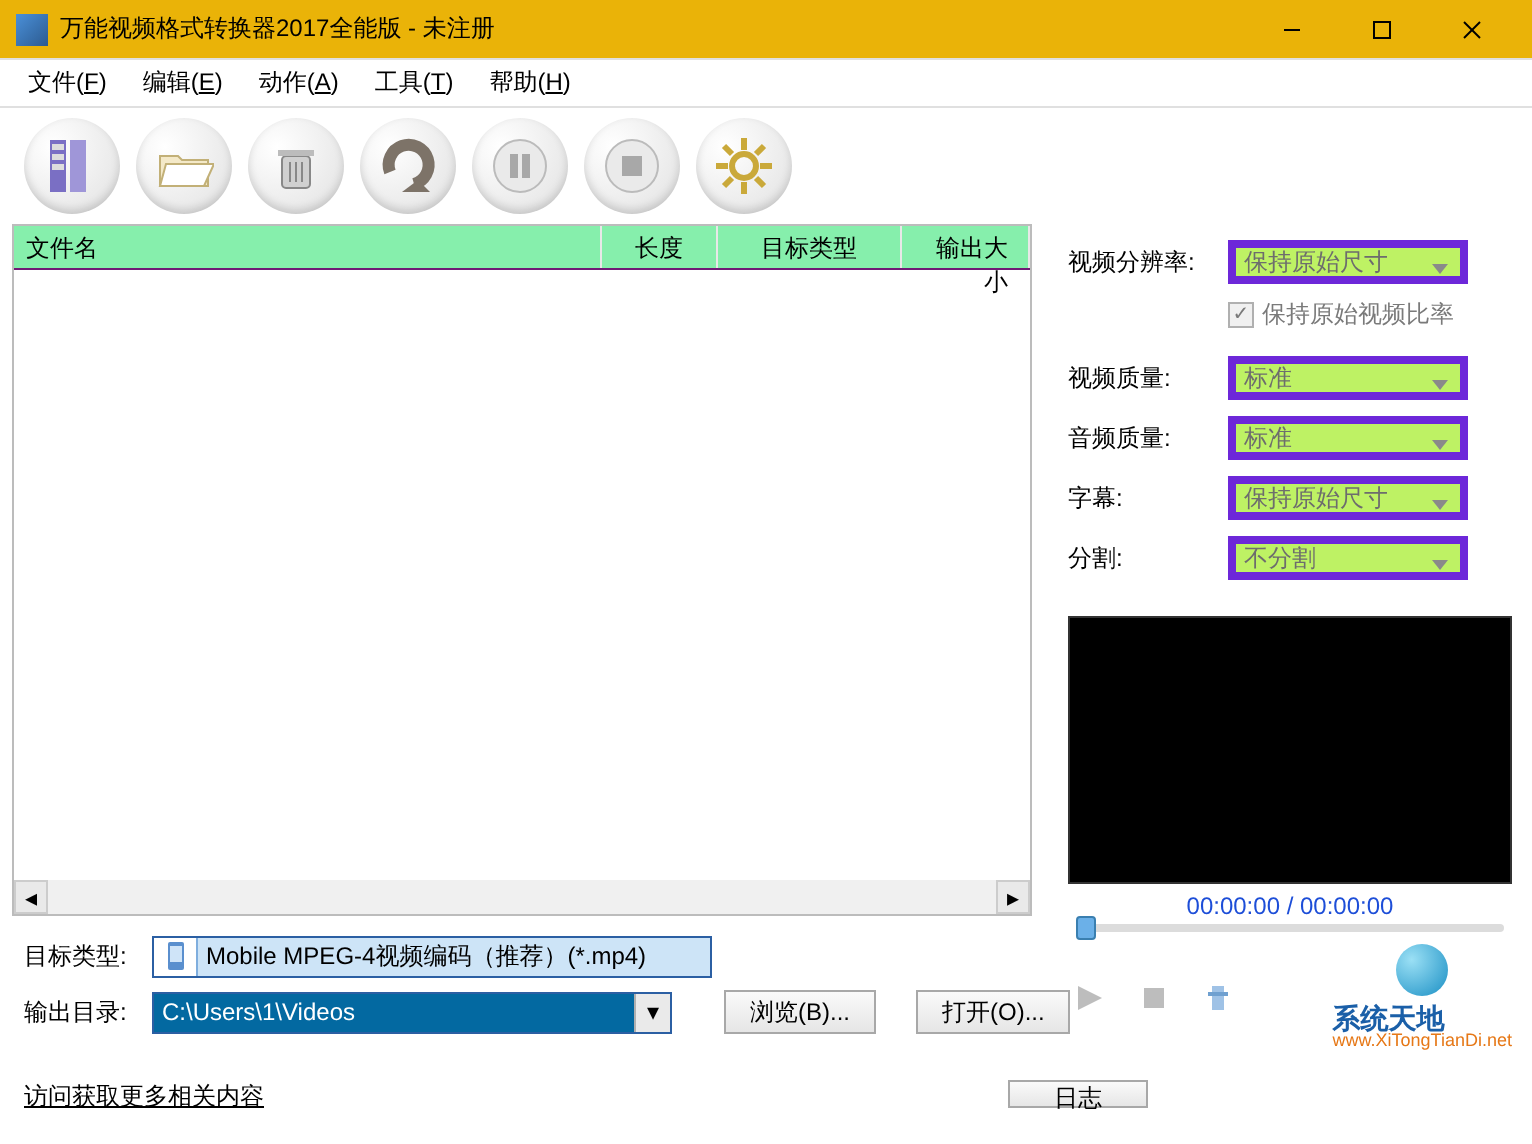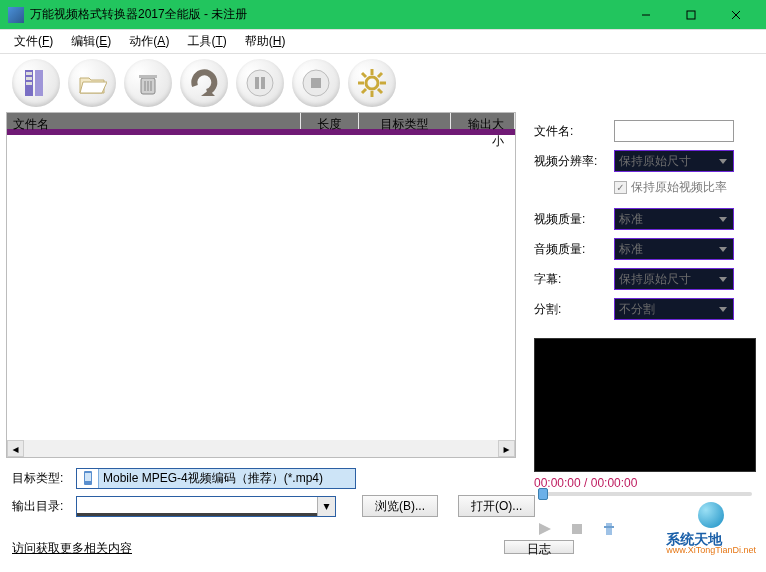--- a/index.html
+++ b/index.html
@@ -1,64 +1,64 @@
 <!DOCTYPE html>
 <html><head>
 <meta charset="utf-8">
 <style>
 * { box-sizing: border-box; margin: 0; padding: 0; font-family: "Microsoft YaHei", "SimSun", Arial, sans-serif; font-size: 12px; }
 body { background: #fff; width: 766px; height: 572px; overflow: hidden; position: relative; }
-.titlebar { height: 30px; display: flex; align-items: center; padding: 0 8px; background: #22c55e; border-bottom: 1px solid #e0e0e0; }
+.titlebar { height: 30px; display: flex; align-items: center; padding: 0 8px; background: #eab308; border-bottom: 1px solid #e0e0e0; }
 .titlebar .app-icon { width: 16px; height: 16px; background: linear-gradient(135deg,#4a90d9,#2c5a8f); margin-right: 6px; }
 .titlebar .title { flex: 1; color: #000; }
 .titlebar .win-btn { width: 45px; height: 28px; display: flex; align-items: center; justify-content: center; color: #333; }
 .menubar { height: 24px; display: flex; align-items: center; padding: 0 6px; gap: 2px; border-bottom: 1px solid #e0e0e0; }
 .menubar .menu-item { padding: 4px 8px; cursor: default; }
 .menubar .menu-item u { text-decoration: underline; }
 .toolbar { height: 58px; padding: 4px 12px; display: flex; align-items: center; gap: 8px; }
 .tool-btn { width: 48px; height: 48px; border-radius: 24px; display:flex; align-items:center; justify-content:center; background: radial-gradient(circle at 30% 30%, #fff, #e0e0e0); box-shadow: inset 0 -2px 4px rgba(0,0,0,0.15); }
 .content-row { display:flex; height: 346px; }
 .left-panel { width: 524px; border:1px solid #bcbcbc; margin-left:6px; position: relative; background:#fff; }
-.list-header { height:22px; display:flex; background:#737373; border-bottom:6px solid #701a75; }
+.list-header { height:22px; display:flex; background:#86efac; border-bottom:1px solid #701a75; }
 .list-header .col { border-right:1px solid #e8e8e8; padding:3px 6px; }
 .col-name { width: 294px; }
 .col-len { width: 58px; text-align:center; }
 .col-type { width: 92px; text-align:center; }
 .col-size { flex:1; text-align:right; padding-right:10px !important; }
 .hscroll { position:absolute; bottom:0; left:0; right:0; height:17px; background:#f0f0f0; display:flex; }
 .hscroll .arrow { width:17px; height:17px; background:#e9e9e9; display:flex; align-items:center; justify-content:center; border:1px solid #ccc; }
 .hscroll .track { flex:1; background:#f0f0f0; }
 .right-panel { flex:1; padding:4px 10px 0 18px; }
 .form-row { display:flex; align-items:center; height:30px; margin-bottom:0px; }
 .form-row .lbl { width:80px; }
 .form-row .field { flex:1; }
 .text-input { width:120px; height:22px; border:1px solid #9a9a9a; background:#fff; }
-.select-disabled { width:120px; height:22px; background:#0f172a; border:1px solid #6d28d9; display:flex; align-items:center; padding:0 4px; color:#6d6d6d; position:relative; }
+.select-disabled { width:120px; height:22px; background:#bef264; border:4px solid #6d28d9; display:flex; align-items:center; padding:0 4px; color:#6d6d6d; position:relative; }
 .select-disabled::after { content:""; position:absolute; right:6px; top:8px; border-left:4px solid transparent; border-right:4px solid transparent; border-top:5px solid #8a8a8a; }
 .checkbox-row { display:flex; align-items:center; gap:4px; color:#7a7a7a; font-size:12px; padding-left:80px; height:22px; }
 .checkbox-row .cb { width:13px; height:13px; border:1px solid #b0b0b0; background:#f0f0f0; display:flex; align-items:center; justify-content:center; color:#7a7a7a; font-size:10px; }
 .spin-wrap { display:flex; }
 .spin-input { width:100px; height:22px; border:1px solid #9a9a9a; padding:0 4px; }
 .spin-btns { width:18px; display:flex; flex-direction:column; }
 .spin-btns div { flex:1; border:1px solid #9a9a9a; background:#eaeaea; font-size:8px; display:flex; align-items:center; justify-content:center; }
 .preview-area { margin-top:14px; }
 .preview-box { width:222px; height:134px; background:#000; border:1px solid #333; }
 .bottom-area { padding: 6px 8px 0 12px; }
 .bottom-row { display:flex; align-items:center; height:28px; gap: 6px; margin-bottom:0px; }
 .bottom-row .blabel { width:58px; }
 .type-box { width:280px; height:21px; border:1px solid #2b5fa3; display:flex; align-items:center; }
 .type-box .icon-cell { width:22px; height:19px; border-right:1px solid #7faede; display:flex; align-items:center; justify-content:center; background:#fff; }
 .type-box .txt { flex:1; padding:0 4px; background:#cde4f7; color:#000; height:19px; line-height:19px; }
 .combo { width:260px; height:21px; border:1px solid #2b5fa3; display:flex; }
-.combo .val { flex:1; background:#404040; color:#fff; padding:0 4px; line-height:19px;margin-top:16px; }
+.combo .val { flex:1; background:#0369a1; color:#fff; padding:0 4px; line-height:19px; }
 .combo .dd { width:18px; background:#eaeaea; display:flex; align-items:center; justify-content:center; border-left:1px solid #b0b0b0; }
 .btn { height:22px; padding:0 12px; background:linear-gradient(#fafafa,#e6e6e6); border:1px solid #a8a8a8; display:flex; align-items:center; }
 .bottom-bar { position:absolute; left:0; right:0; bottom:0; height:32px; display:flex; align-items:flex-start; padding:0 12px; }
 .link-text { color:#000; text-decoration:underline; }
-.time-display { font-size:12px; color:#be185d; text-align:left; margin:4px 0 2px; }
+.time-display { font-size:12px; color:#1d4ed8; text-align:center; margin:4px 12px 2px; }
 .slider-track { height:4px; background:#dcdcdc; border-radius:2px; position:relative; margin:2px 4px 6px; }
 .slider-thumb { position:absolute; left:0; top:-4px; width:10px; height:12px; background:#6bb0e8; border:1px solid #3a7fb0; border-radius:2px; }
 .playback-ctrls { display:flex; gap:10px; align-items:center; }
 .pb-icon { width:22px; height:22px; display:flex; align-items:center; justify-content:center; color:#9a9a9a; }
 .logo-area { display:flex; align-items:center; gap:4px; margin-left:auto;flex-direction:column; }
 .logo-globe { width:26px; height:26px; border-radius:50%; background:radial-gradient(circle at 30% 30%, #9be0f5, #1a8fc4); position:relative; }
 .logo-text { line-height:1; }
 .logo-text .zh { font-size:14px; font-weight:bold; color:#1a5fa8; }
 .logo-text .en { font-size:9px; color:#e67817; }
 .log-btn { height:14px; padding:0 22px; background:linear-gradient(#fafafa,#e6e6e6); border:1px solid #a8a8a8; }
@@ -165,24 +165,20 @@
       <div class="col col-size">输出大小</div>
     </div>
     <div class="hscroll">
       <div class="arrow">◂</div>
       <div class="track"></div>
       <div class="arrow">▸</div>
     </div>
   </div>
 
   <div class="right-panel">
-    <div class="form-row">
-      <div class="lbl">文件名:</div>
-      <div class="field"><input class="text-input" style=""></div>
-    </div>
     <div class="form-row">
       <div class="lbl">视频分辨率:</div>
       <div class="field">
           <div class="select-disabled">
             <span>保持原始尺寸</span>
           </div>
         </div>
     </div>
     <div class="checkbox-row">
       <div class="cb">✓</div>

